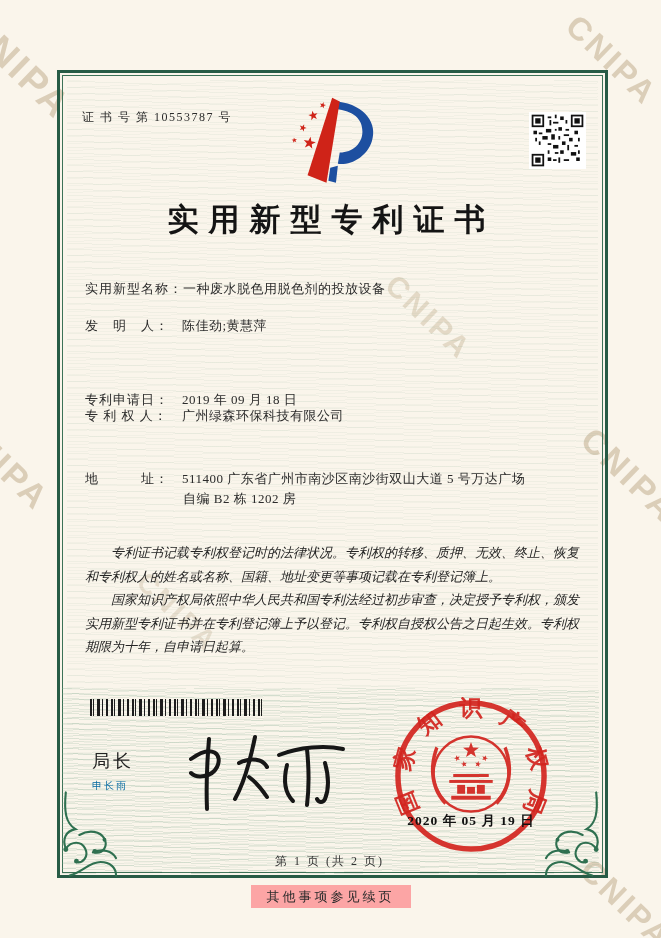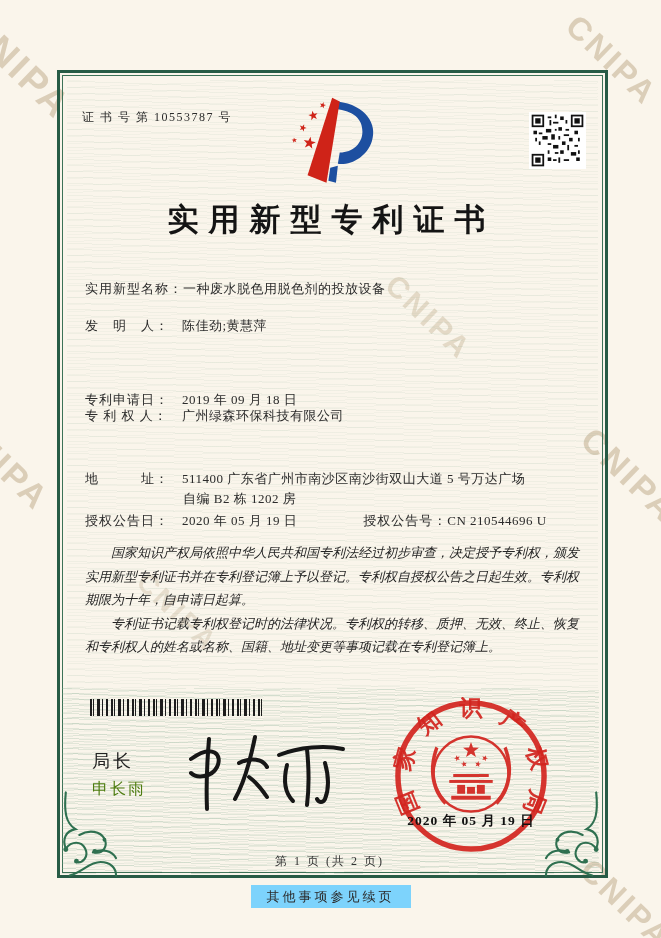--- a/index.html
+++ b/index.html
@@ -61,32 +61,32 @@
     position:absolute;left:90px;top:699px;width:172px;height:17px;
     background:
       repeating-linear-gradient(90deg,
         #1d1d1d 0 2px, transparent 2px 3px,
         #1d1d1d 3px 4px, transparent 4px 7px,
         #1d1d1d 7px 10px, transparent 10px 12px,
         #1d1d1d 12px 13px, transparent 13px 16px,
         #1d1d1d 16px 18px, transparent 18px 21px);
   }
   .director-title{position:absolute;left:92px;top:749px;font-size:18px;letter-spacing:3px;color:#222;}
-  .director-name{position:absolute;left:92px;top:779px;font-size:16px;letter-spacing:2px;color:#4d7c0f;}
+  .director-name{position:absolute;left:92px;top:779px;font-size:10px;letter-spacing:2px;color:#0369a1;}
   .signature{position:absolute;left:178px;top:733px;width:172px;height:80px;}
   .seal{position:absolute;left:392px;top:697px;width:158px;height:158px;}
   .seal-date{
     position:absolute;left:392px;top:812px;width:158px;text-align:center;
     font-size:13.5px;letter-spacing:1px;color:#111;font-weight:bold;
   }
   .page-info{position:absolute;left:57px;top:853px;width:545px;text-align:center;font-size:12px;letter-spacing:2px;color:#333;}
   .footer-note{
     position:absolute;left:0;top:888px;width:661px;text-align:center;font-size:13px;color:#2b2b2b;
   }
-  .footer-note span{background:#7dd3fc;padding:4px 16px;letter-spacing:3px;}
+  .footer-note span{background:#fca5a5;padding:4px 16px;letter-spacing:3px;}
 </style>
 </head>
 <body>
 
 <div class="page">
 
   <div class="wm" style="left:-14px;top:6px;font-size:38px;">CNIPA</div>
   <div class="wm" style="left:584px;top:8px;font-size:32px;">CNIPA</div>
   <div class="wm" style="left:-28px;top:408px;font-size:34px;">CNIPA</div>
   <div class="wm" style="left:600px;top:420px;font-size:34px;">CNIPA</div>
@@ -216,27 +216,24 @@
   <div class="row" style="top:391px;">
     <span class="lbl">专利申请日：</span><span class="val">2019 年 09 月 18 日</span>
   </div>
   <div class="row" style="top:407px;">
     <span class="lbl">专 利 权 人：</span><span class="val">广州绿森环保科技有限公司</span>
   </div>
   <div class="row" style="top:470px;">
     <span class="lbl">地　　　址：</span><span class="val">511400 广东省广州市南沙区南沙街双山大道 5 号万达广场</span>
   </div>
   <div class="addr-line2" style="top:490px;">自编 B2 栋 1202 房</div>
-  <div class="row" style="top:512px;">
-    <span class="lbl">授权公告日：</span><span class="val">2020 年 05 月 19 日</span><span class="lbl2">授权公告号：</span><span class="val">CN 210544696 U</span>
-  </div>
 
   <div class="legal">
+    <p>专利证书记载专利权登记时的法律状况。专利权的转移、质押、无效、终止、恢复和专利权人的姓名或名称、国籍、地址变更等事项记载在专利登记簿上。</p>
     <p>国家知识产权局依照中华人民共和国专利法经过初步审查，决定授予专利权，颁发实用新型专利证书并在专利登记簿上予以登记。专利权自授权公告之日起生效。专利权期限为十年，自申请日起算。</p>
-    <p>专利证书记载专利权登记时的法律状况。专利权的转移、质押、无效、终止、恢复和专利权人的姓名或名称、国籍、地址变更等事项记载在专利登记簿上。</p>
   </div>
 
   <div class="barcode"></div>
 
   <div class="director-title">局长</div>
   <div class="director-name">申长雨</div>
   <svg class="signature" viewBox="0 0 170 80">
     <g fill="none" stroke="#161616" stroke-width="4" stroke-linecap="round" stroke-linejoin="round">
       <path d="M30,6 C28,30 27,52 28,76"></path>
       <path d="M12,26 C34,10 44,22 38,34 C33,44 18,46 12,40"></path>

